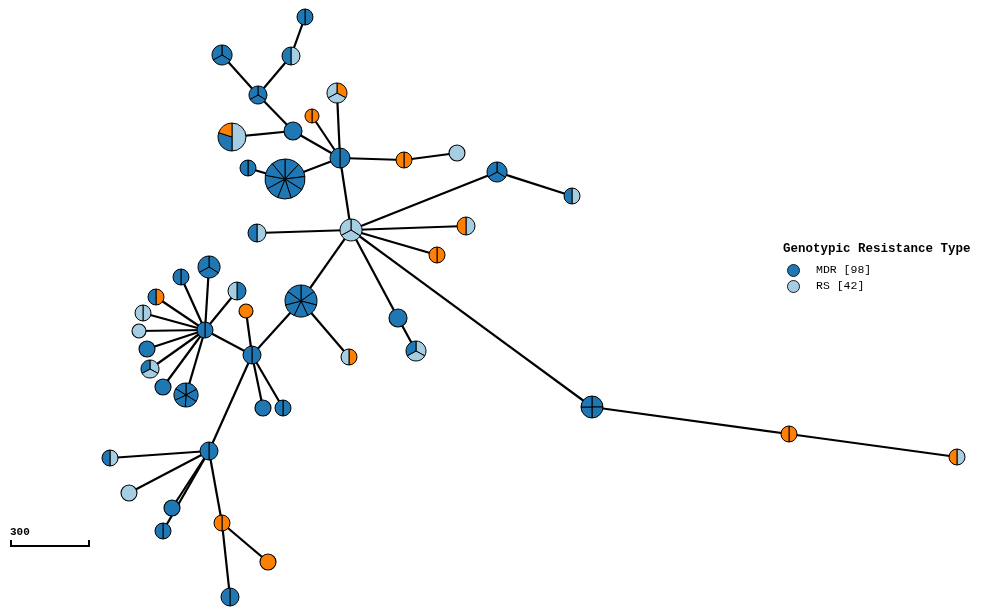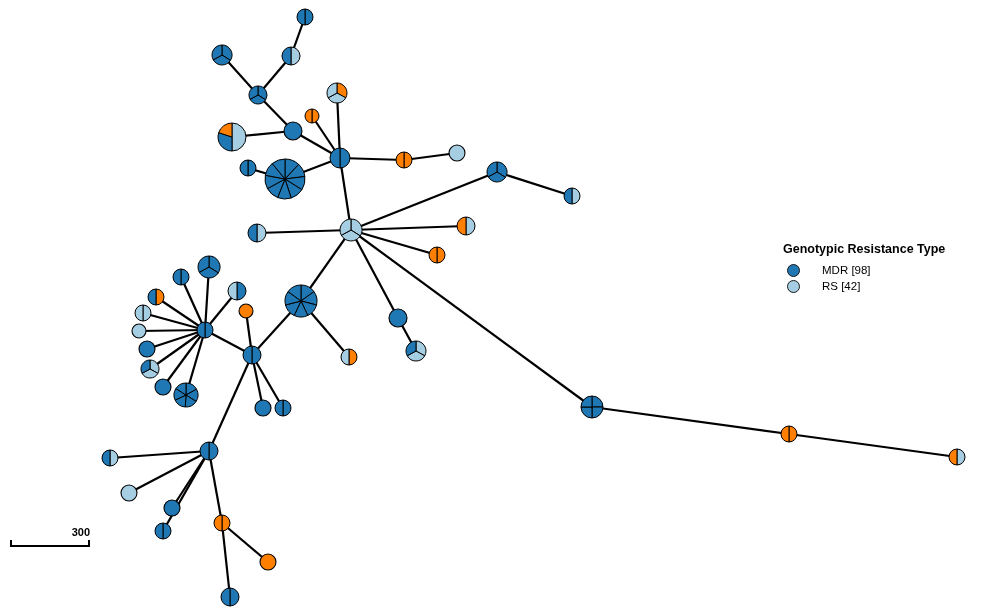--- a/index.html
+++ b/index.html
@@ -1,44 +1,44 @@
 <!DOCTYPE html>
 <html><head>
 <meta charset="utf-8">
 <style>
   html,body{margin:0;padding:0;background:#ffffff;}
   .stage{
     position:relative;
     width:985px;height:614px;
     background:#ffffff;
-    font-family:Liberation Sans, sans-serif;
+    font-family:Liberation Mono, monospace;
     overflow:hidden;
   }
   .stage svg{position:absolute;left:0;top:0;}
   .legend{
     position:absolute;left:783px;top:242px;
     color:#000;
   }
   .legend-title{
     font-size:12.5px;font-weight:bold;margin-bottom:6px;white-space:nowrap;
   }
   .legend-item{
-    display:flex;align-items:center;gap:22px;
+    display:flex;align-items:center;gap:16px;
     font-size:11.5px;line-height:16px;margin-left:4px;
   }
   .swatch{
     width:13px;height:13px;border-radius:50%;
     border:1px solid #1a1a1a;box-sizing:border-box;
     flex:0 0 auto;
   }
   .scalebar{
     position:absolute;left:10px;top:526px;width:80px;
   }
   .scalebar-label{
-    font-size:11px;font-weight:bold;text-align:right;
+    font-size:11px;font-weight:bold;text-align:left;
     color:#000;margin-bottom:2px;
   }
   .scalebar-line{
     height:5px;
     border-left:2px solid #000;
     border-right:2px solid #000;
     border-bottom:2px solid #000;
   }
 </style>
 </head>

